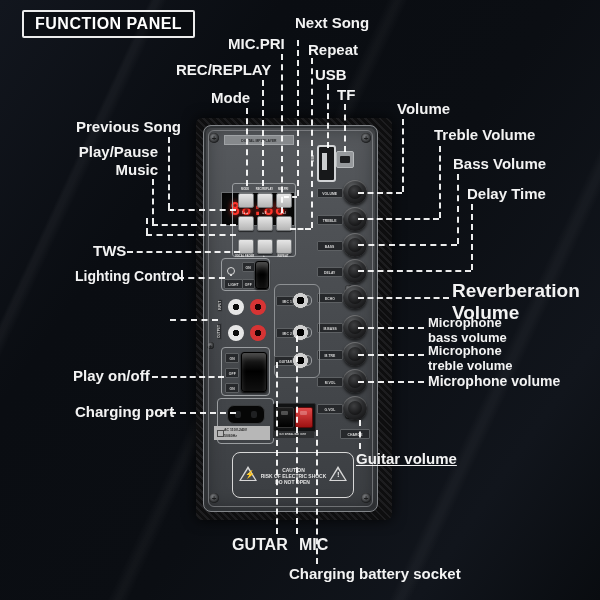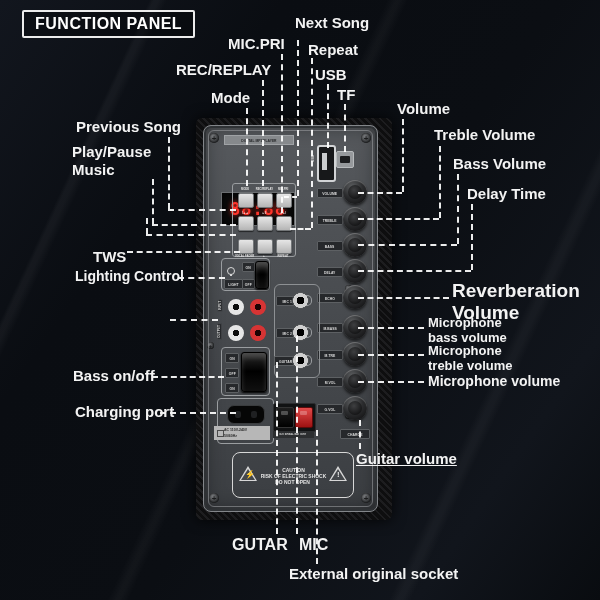--- a/index.html
+++ b/index.html
@@ -8,21 +8,21 @@
     font-family:"Liberation Sans",sans-serif;}
   #stage::before{content:'';position:absolute;inset:0;pointer-events:none;
     background:linear-gradient(115deg,transparent 0 17%,rgba(255,255,255,.04) 17.5% 18%,transparent 19% 44%,
     rgba(255,255,255,.03) 45% 45.4%,transparent 46.4% 76%,rgba(255,255,255,.035) 77% 77.5%,transparent 78.5%);}
   
   .badge{position:absolute;left:22px;top:10px;border:2px solid #ececec;border-radius:2px;
     padding:3px 11px;color:#fff;font-weight:800;font-size:16px;letter-spacing:.5px;z-index:30;background:rgba(0,0,0,.25);}
   
   .co{position:absolute;color:#f3f3f3;font-weight:600;font-size:15px;line-height:1.18;white-space:nowrap;z-index:30;}
   .co.wrap{white-space:normal;}
-  .co.r{}
+  .co.r{text-align:right;}
   
   .ln{position:absolute;z-index:25;}
   .lnh{border-top:2px dashed rgba(255,255,255,.92);height:0;}
   .lnv{border-left:2px dashed rgba(255,255,255,.92);width:0;}
   
   .frame{position:absolute;left:196px;top:118px;width:196px;height:402px;z-index:10;border-radius:6px;
     background:repeating-linear-gradient(45deg,#0e0e0f 0 3px,#1d1d1f 3px 5px);
     box-shadow:0 0 14px rgba(0,0,0,.8);padding:7px 16px 10px 7px;box-sizing:border-box;}
   .panel{position:relative;width:173px;height:385px;border-radius:8px;border:1px solid #83868a;
     background:linear-gradient(180deg,#56595d 0%,#46494d 55%,#3b3e42 100%);
@@ -341,29 +341,29 @@
   <div class="co" style="left:211px;top:89px;">Mode</div>
   <div class="co" style="left:176px;top:61px;">REC/REPLAY</div>
   <div class="co" style="left:228px;top:35px;">MIC.PRI</div>
   <div class="co" style="left:295px;top:14px;">Next Song</div>
   <div class="co" style="left:308px;top:41px;">Repeat</div>
   <div class="co" style="left:315px;top:66px;">USB</div>
   <div class="co" style="left:337px;top:86px;">TF</div>
   <div class="co" style="left:397px;top:100px;">Volume</div>
   <div class="co" style="left:76px;top:118px;">Previous Song</div>
   <div class="co wrap r" style="left:72px;top:143px;width:86px;">Play/Pause Music</div>
-  <div class="co" style="left:93px;top:248px;">TWS</div>
+  <div class="co" style="left:93px;top:242px;">TWS</div>
   <div class="co" style="left:75px;top:268px;font-size:14px;">Lighting Control</div>
-  <div class="co" style="left:73px;top:367px;">Bass on/off</div>
+  <div class="co" style="left:73px;top:367px;">Play on/off</div>
   <div class="co" style="left:75px;top:403px;">Charging port</div>
   <div class="co" style="left:434px;top:126px;">Treble Volume</div>
   <div class="co" style="left:453px;top:155px;">Bass Volume</div>
   <div class="co" style="left:467px;top:185px;">Delay Time</div>
   <div class="co wrap" style="left:452px;top:280px;width:106px;font-size:19px;">Reverberation Volume</div>
   <div class="co wrap" style="left:428px;top:315px;width:102px;font-size:13px;">Microphone bass volume</div>
   <div class="co wrap" style="left:428px;top:343px;width:108px;font-size:13px;">Microphone treble volume</div>
   <div class="co" style="left:428px;top:373px;font-size:14px;">Microphone volume</div>
   <div class="co" style="left:356px;top:450px;text-decoration:underline;">Guitar volume</div>
   <div class="co" style="left:232px;top:536px;font-size:16px;">GUTAR</div>
   <div class="co" style="left:299px;top:536px;font-size:16px;">MIC</div>
-  <div class="co" style="left:289px;top:565px;">External original socket</div>
+  <div class="co" style="left:289px;top:565px;">Charging battery socket</div>
 
 </div>
 
 </body></html>

